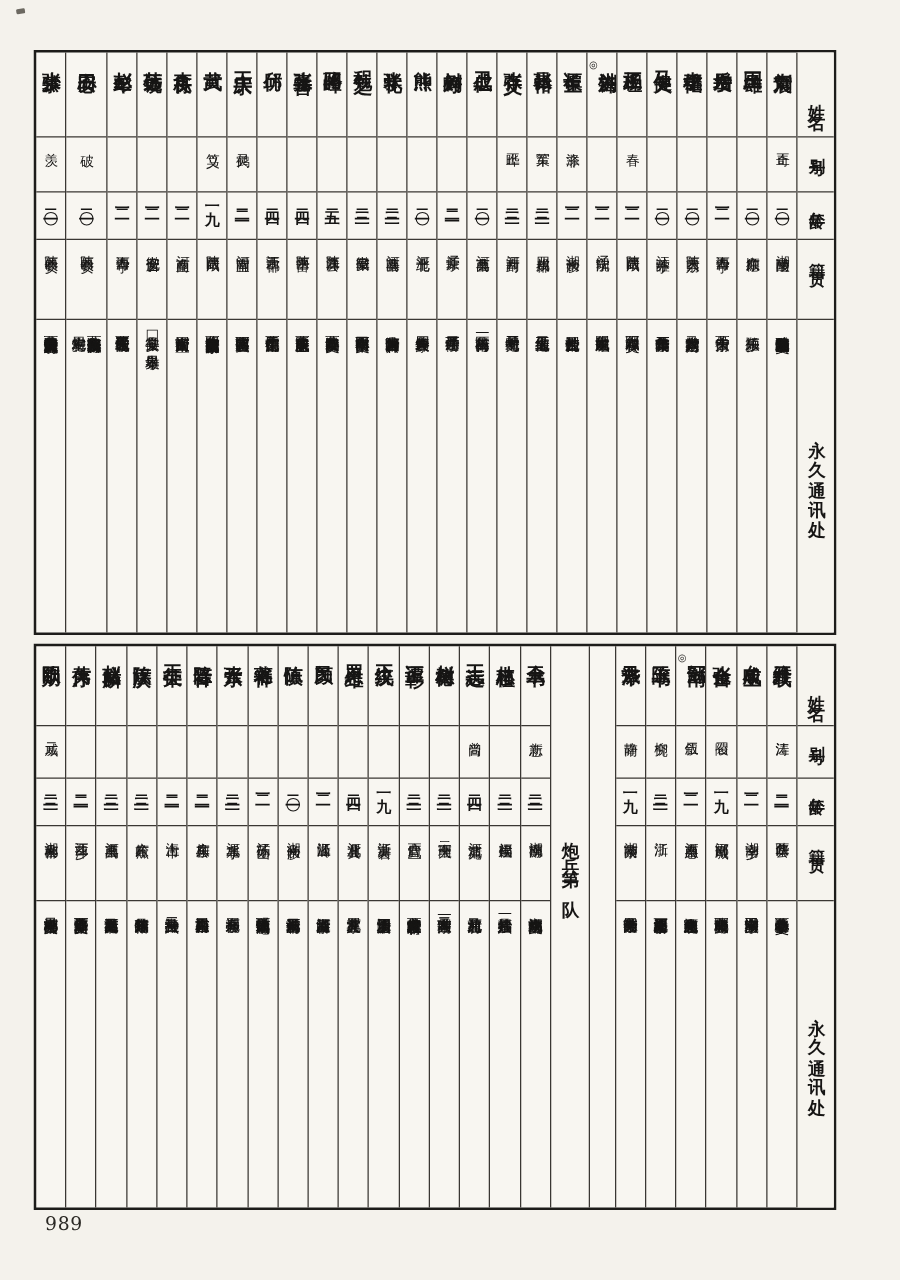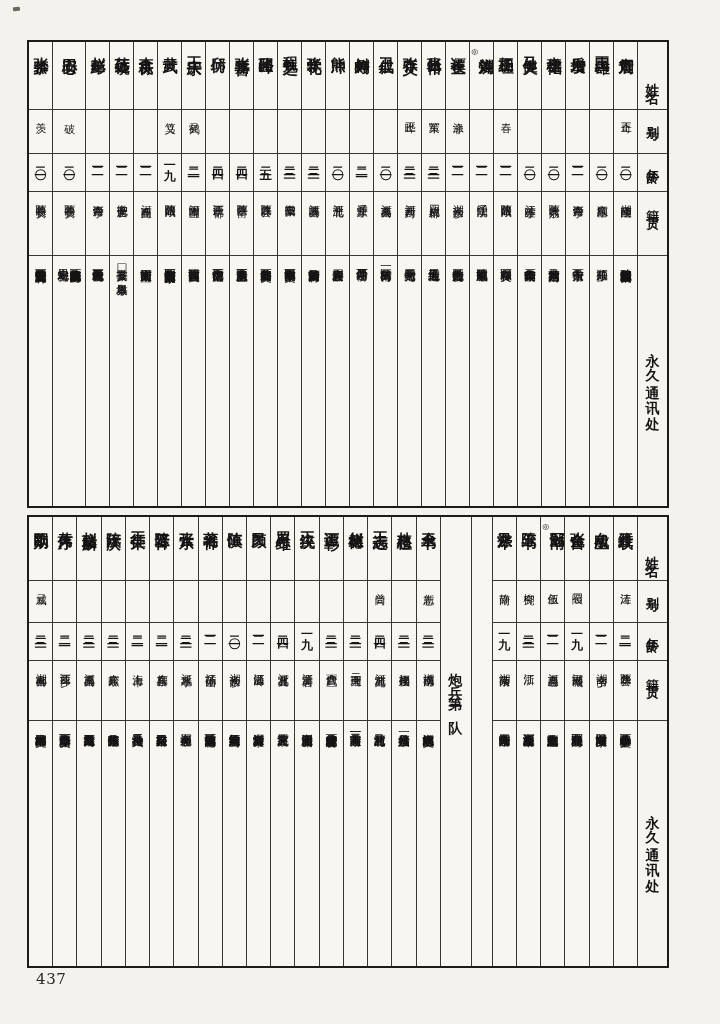--- a/index.html
+++ b/index.html
@@ -938,13 +938,13 @@
         <div class="cell c-native">
           <span class="vt">湖南郴县</span>
         </div>
         <div class="cell c-addr">
           <span class="vt">湖南郴县栖凤渡邮交</span>
         </div>
       </div>
     </div>
 </div>
 
-<div class="page-number">437</div>
+<div class="page-number">989</div>
 
 </body></html>

